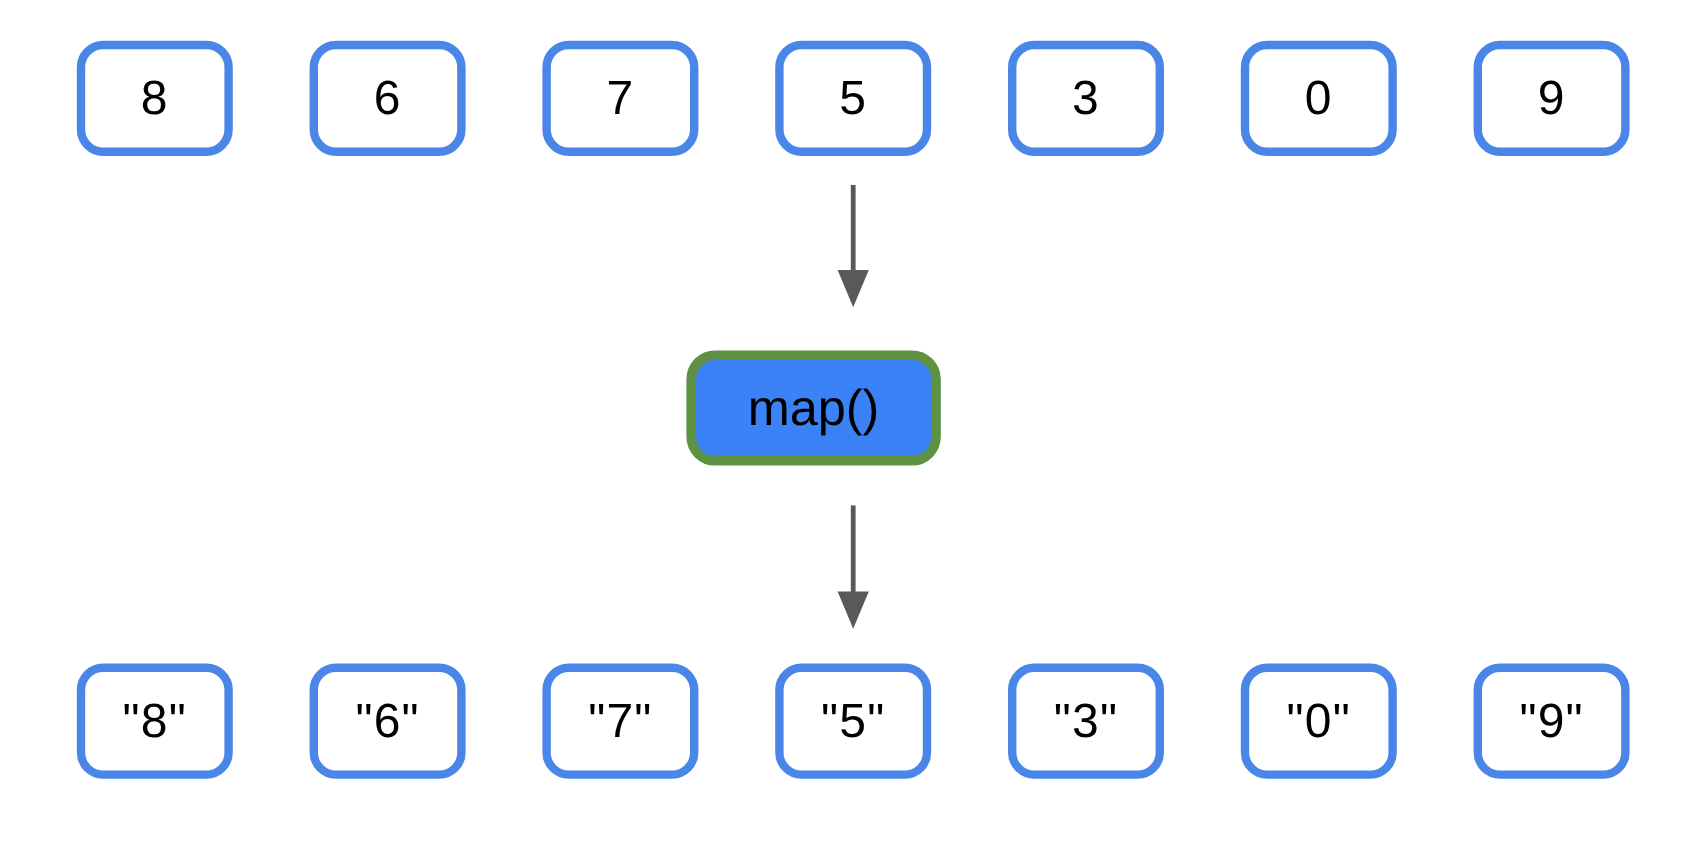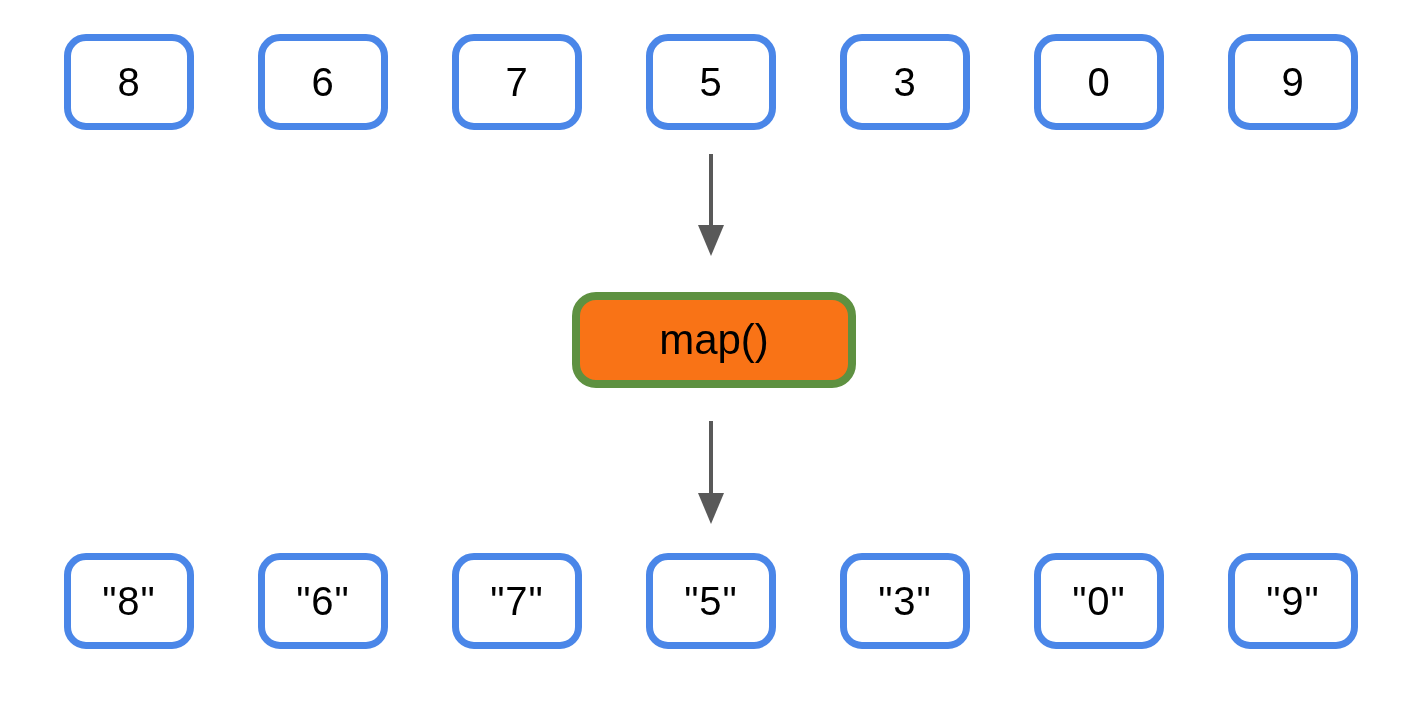--- a/index.html
+++ b/index.html
@@ -38,25 +38,25 @@
     font-size: 40px;
     font-weight: 500;
     color: #000000;
     letter-spacing: 1px;
   }
   .fn-box {
     box-sizing: border-box;
     position: absolute;
     left: 572px;
     top: 292px;
-    width: 284px;
+    width: 212px;
     height: 96px;
     border: 8px solid #5e9141;
     border-radius: 24px;
-    background: #f97316;
+    background: #3b82f6;
     display: flex;
     align-items: center;
     justify-content: center;
     font-size: 42px;
     font-weight: 500;
     color: #000000;
   }
   .arrow {
     position: absolute;
     left: 696px;

